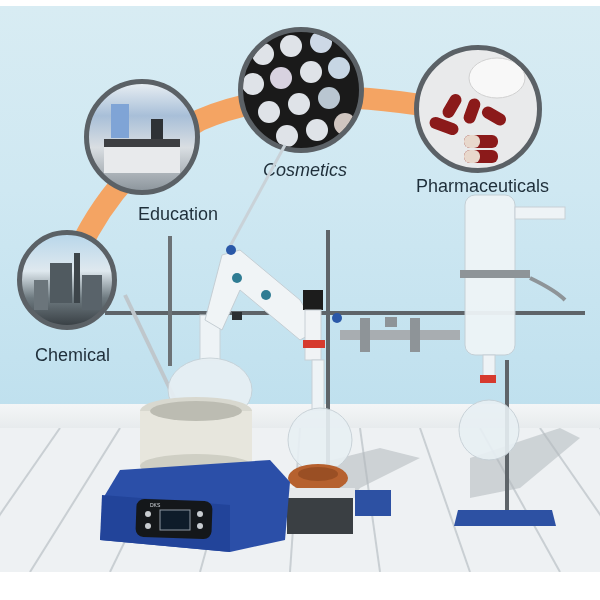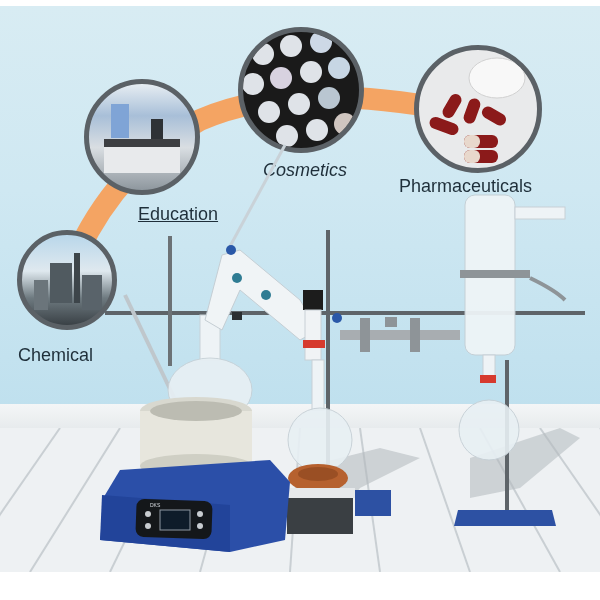--- a/index.html
+++ b/index.html
@@ -88,26 +88,26 @@
         <rect x="45" y="85" width="34" height="13" rx="6"></rect>
         <rect x="45" y="100" width="34" height="13" rx="6"></rect>
       </g>
       <g fill="#e8d8cc">
         <rect x="45" y="85" width="16" height="13" rx="6"></rect>
         <rect x="45" y="100" width="16" height="13" rx="6"></rect>
       </g>
     </svg>
   </div>
 
-  <div class="label" style="left:18px;top:345px;">
+  <div class="label" style="left:35px;top:345px;">
     <div>Chemical</div>
   </div>
-  <div class="label" style="left:138px;top:204px;text-decoration:underline;">Education</div>
+  <div class="label" style="left:138px;top:204px;">Education</div>
   <div class="label" style="left:263px;top:160px;font-style:italic;">Cosmetics</div>
-  <div class="label" style="left:399px;top:176px;">Pharmaceuticals</div>
+  <div class="label" style="left:416px;top:176px;">Pharmaceuticals</div>
 
   <svg width="600" height="600" viewBox="0 0 600 600">
 
     <rect x="105" y="311" width="480" height="4" fill="#5e6469"></rect>
 
     <rect x="168" y="236" width="4" height="130" fill="#6c7276"></rect>
     <rect x="326" y="230" width="4" height="280" fill="#5e6469"></rect>
     <rect x="505" y="360" width="4" height="150" fill="#5e6469"></rect>
 
     <line x1="228" y1="250" x2="285" y2="145" stroke="#c9d2d8" stroke-width="3"></line>

